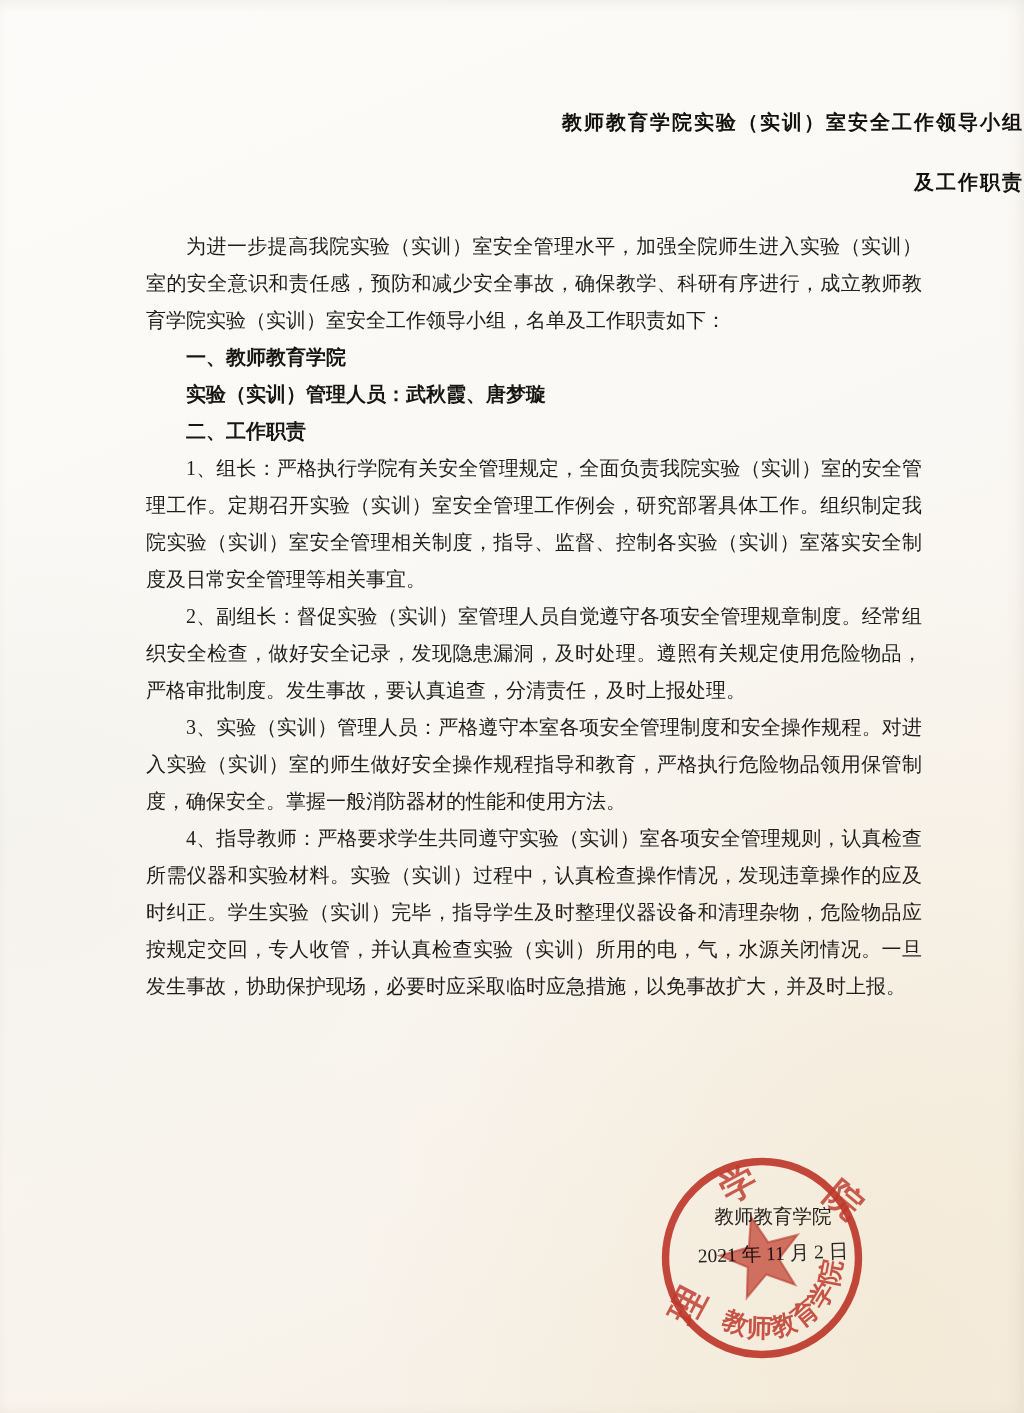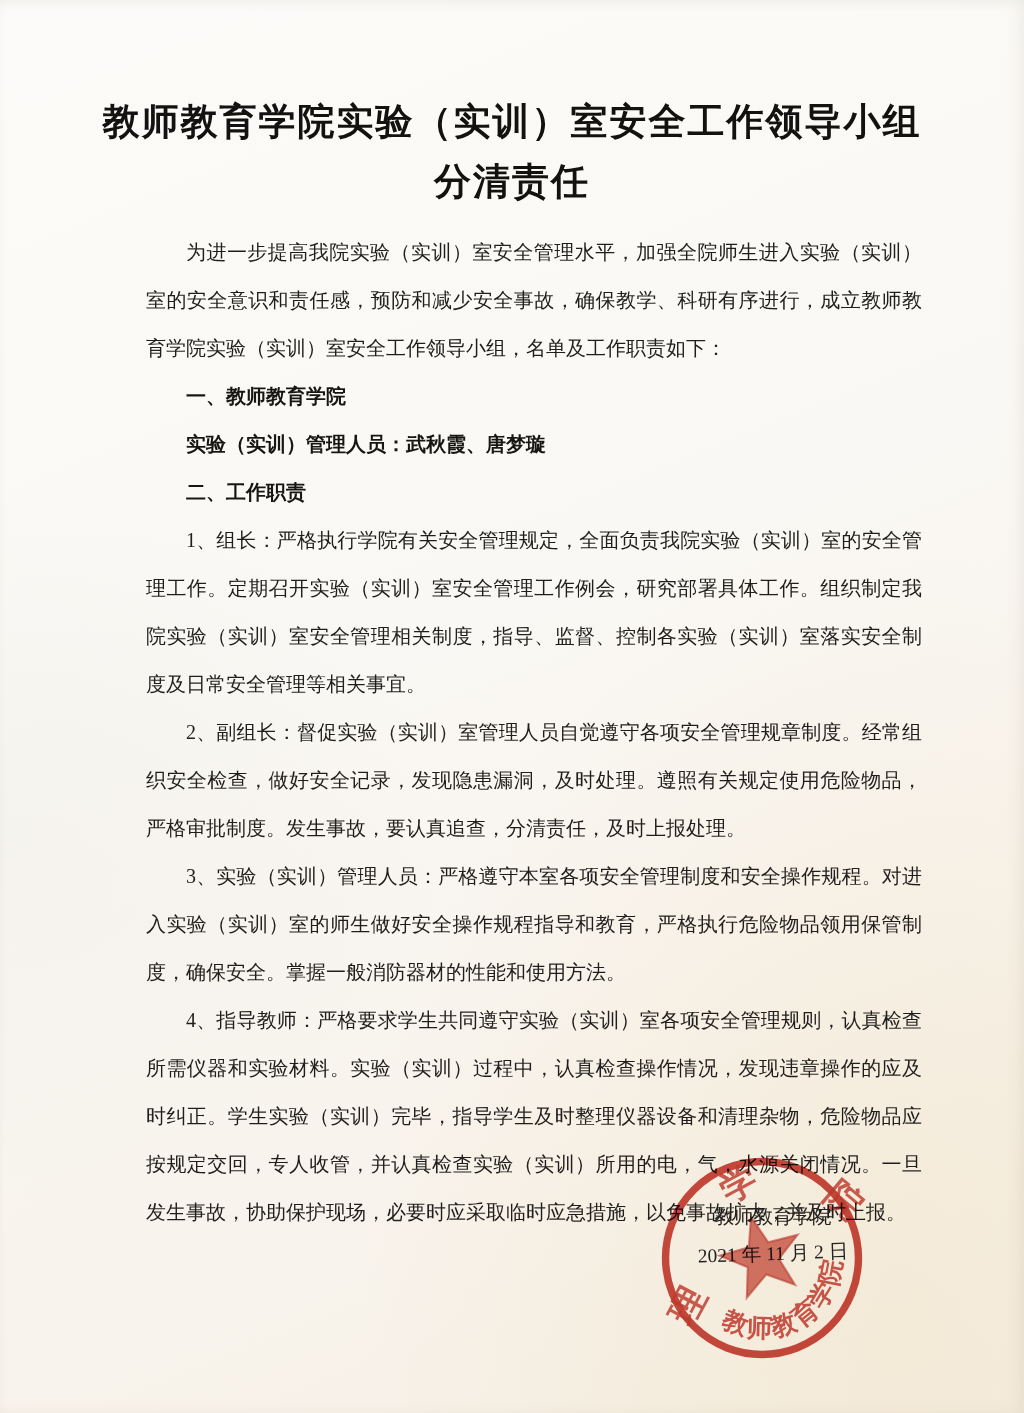--- a/index.html
+++ b/index.html
@@ -19,28 +19,29 @@
     color: #1f1d1b;
   }
   .title-block {
     padding-top: 92px;
     text-align: center;
     font-family: "Liberation Sans", sans-serif;
     font-weight: bold;
     color: #141210;
   }
   .title-line {
-    font-size: 37px;
+    font-size: 20px;
     line-height: 60px;
     letter-spacing: 2px;
+    text-align: right;
   }
   .body-text {
     margin: 16px 102px 0 146px;
     font-size: 20px;
-    line-height: 48px;
+    line-height: 37px;
     text-align: justify;
     color: #201e1c;
   }
   .body-text p { margin: 0; text-indent: 2em; }
   .bold-line {
     font-family: "Liberation Sans", sans-serif;
     font-weight: bold;
     color: #181614;
   }
   .signature {
@@ -62,21 +63,21 @@
     z-index: 2;
   }
 </style>
 </head>
 <body>
 
 <div class="page">
 
   <div class="title-block">
     <div class="title-line">教师教育学院实验（实训）室安全工作领导小组</div>
-    <div class="title-line">分清责任</div>
+    <div class="title-line">及工作职责</div>
   </div>
 
   <div class="body-text">
     <p>为进一步提高我院实验（实训）室安全管理水平，加强全院师生进入实验（实训）室的安全意识和责任感，预防和减少安全事故，确保教学、科研有序进行，成立教师教育学院实验（实训）室安全工作领导小组，名单及工作职责如下：</p>
 
     <p class="bold-line">一、教师教育学院</p>
 
     <p class="bold-line"><span>实验（实训）管理人员：</span><span>武秋霞、唐梦璇</span></p>
 
     <p class="bold-line">二、工作职责</p>

